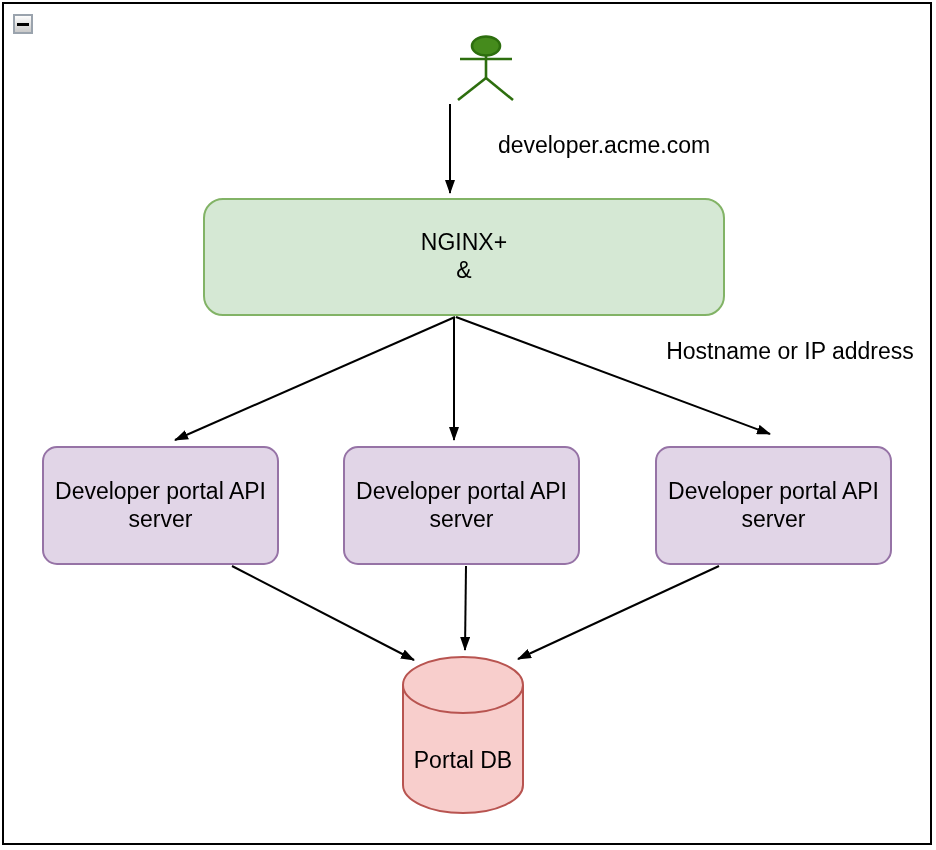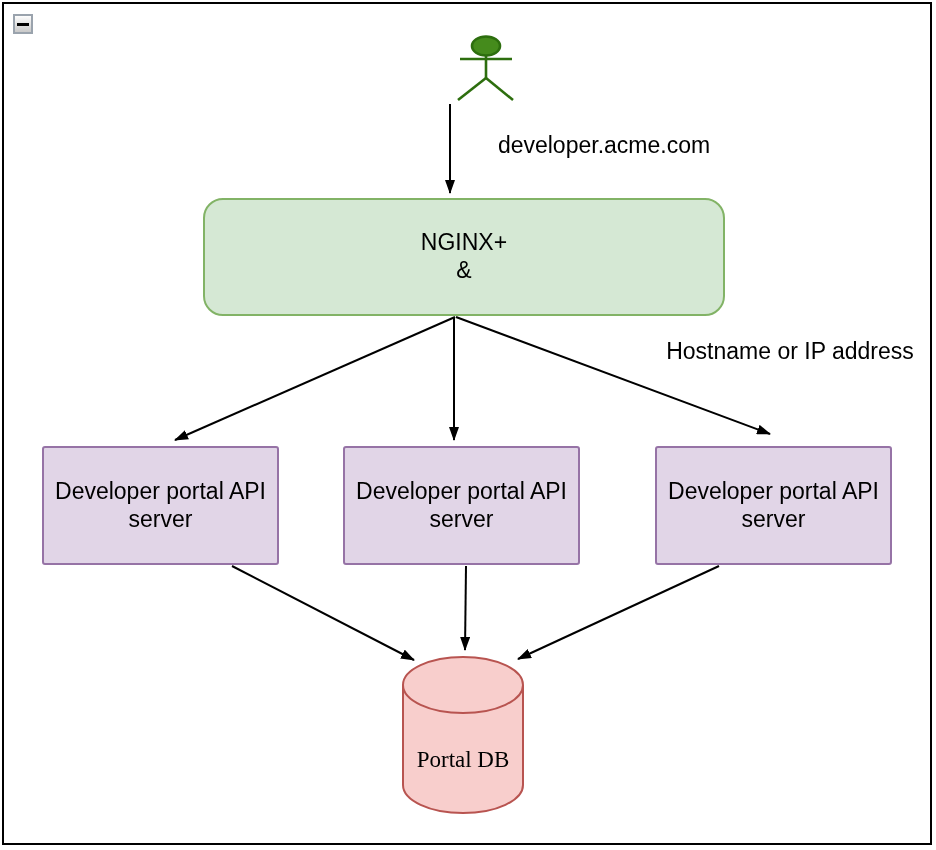--- a/index.html
+++ b/index.html
@@ -38,33 +38,33 @@
   .node-nginx {
     left: 203px; top: 198px; width: 522px; height: 118px;
     background: var(--nginx-fill, #d5e8d4);
     border: 2px solid var(--nginx-stroke, #82b366);
     border-radius: 20px;
   }
   .node-api {
     width: 237px; height: 119px; top: 446px;
     background: var(--api-fill, #e1d5e7);
     border: 2px solid var(--api-stroke, #9673a6);
-    border-radius: 3px;
+    border-radius: 15px;
     padding: 0 8px;
   }
   .node-api-1 { left: 42px; }
   .node-api-2 { left: 343px; }
   .node-api-3 { left: 655px; }
   .edge-label {
     position: absolute; transform: translateX(-50%);
     font-size: 23px; white-space: nowrap;
   }
   .label-url { left: 604px; top: 132px; }
   .label-hostname { left: 766px; top: 338px; margin-left: 24px; }
-  .label-db { left: 463px; top: 747px; font-size: 23px; position: absolute; transform: translateX(-50%); font-family: Liberation Serif, serif; }
+  .label-db { left: 463px; top: 747px; font-size: 23px; position: absolute; transform: translateX(-50%); }
 </style>
 </head>
 <body>
 
 <div class="frame"></div>
 
 <div class="collapse-btn">
   <div class="minus"></div>
 </div>
 

